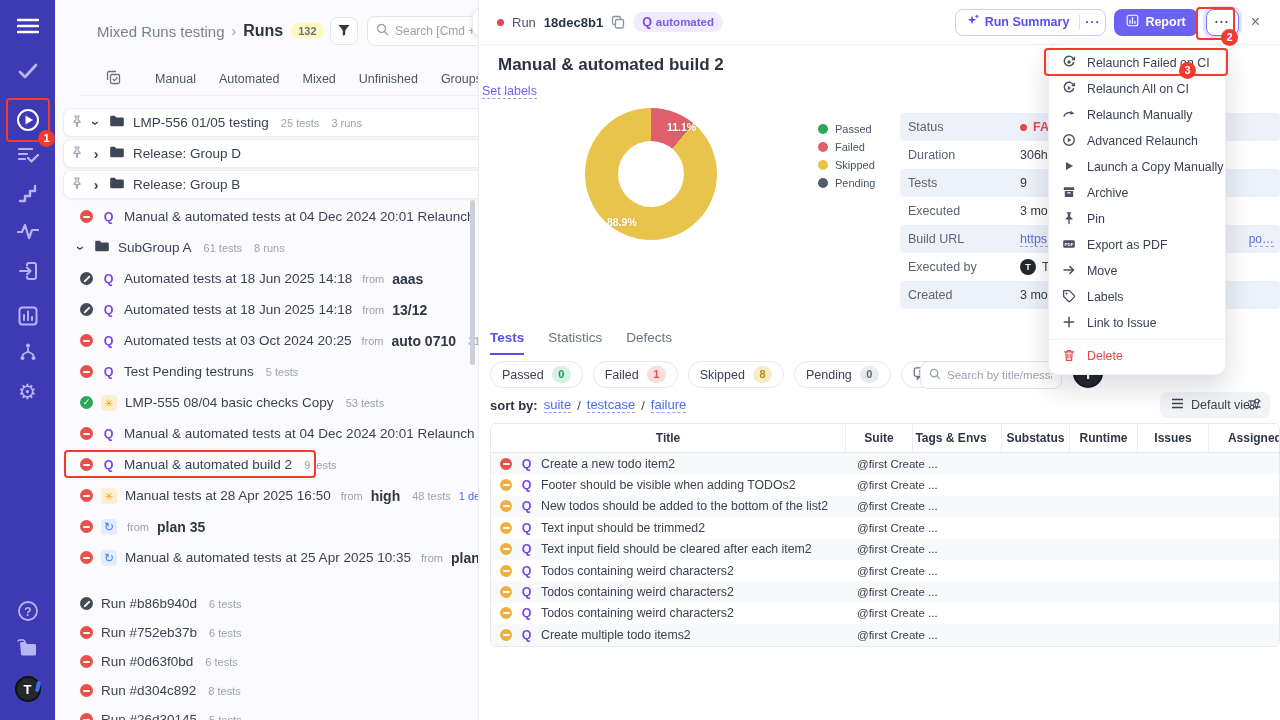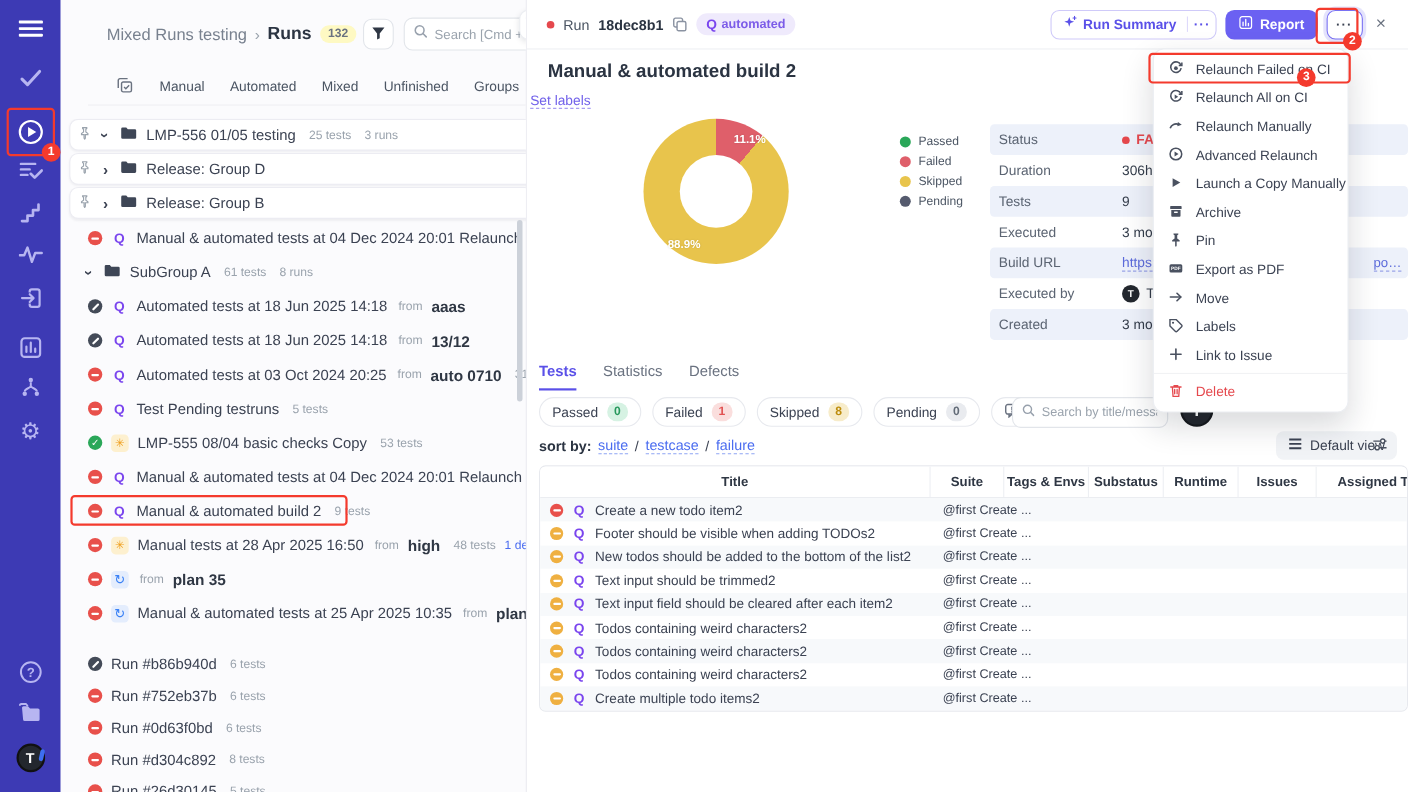--- a/index.html
+++ b/index.html
@@ -21,21 +21,21 @@
   .bc-project { font-size:15px; color:#78818f; }
   .bc-sep { margin:0 7px; color:#9aa3ad; font-size:14px; }
   .bc-section { font-size:16px; font-weight:bold; color:#2b3442; }
   .bc-count { margin-left:8px; background:#fef9c3; color:#6a7280; font-size:11px; font-weight:bold; padding:2px 7px; border-radius:9px; }
   .rp-filter { position:absolute; left:250px; top:17px; width:28px; height:28px; border:1px solid #e2e5ea; border-radius:8px; background:#fff; display:flex; align-items:center; justify-content:center; cursor:pointer; }
   .rp-search { position:absolute; left:287px; top:16px; width:168px; height:30px; border:1px solid #e2e5ea; border-radius:8px; background:#fff; display:flex; align-items:center; padding:0 8px; gap:6px; }
   .rp-search input { border:none; outline:none; width:110px; font-size:12px; color:#3b4252; background:transparent; }
   .rp-search input::placeholder { color:#9aa3ad; }
   .rp-close { position:absolute; left:392px; top:9px; width:27px; height:27px; background:#fff; border:1px solid #eceef2; border-radius:8px;
     box-shadow:0 2px 6px rgba(16,24,40,.12); display:flex; align-items:center; justify-content:center; font-size:15px; color:#2f3744; cursor:pointer; z-index:5; }
-  .rp-tabs { height:34px; display:flex; align-items:center; gap:24px; padding-left:26px; font-size:12.5px; color:#4b5563; border-bottom:1px solid #efeff3; }
+  .rp-tabs { height:34px; display:flex; align-items:center; gap:34px; padding-left:26px; font-size:12.5px; color:#4b5563; border-bottom:1px solid #efeff3; }
   .rp-tab { cursor:pointer; white-space:nowrap; }
   .rp-tab.pill { background:#d9f2e5; color:#2da56a; padding:3px 8px; border-radius:10px; }
   .rp-list { position:absolute; left:0; top:108px; width:424px; height:612px; overflow:hidden; }
   .list-card { display:flex; align-items:center; height:29px; margin:0 -6px 2px 8px; padding-left:7px; gap:8px; background:#fff;
     border:1px solid #ececf2; border-radius:8px; box-shadow:0 1px 2px rgba(16,24,40,.05); font-size:13.5px; color:#3b4252; white-space:nowrap; overflow:hidden; cursor:pointer; }
   .run-item { display:flex; align-items:center; height:31px; padding-left:25px; gap:8px; font-size:13.5px; color:#3b4252; white-space:nowrap; overflow:hidden; cursor:pointer; }
   .run-item.group { padding-left:21px; }
   .run-item.short { height:29px; }
   .run-item.gap { margin-top:16px; }
   .chev { font-size:14px; color:#3b4252; font-weight:bold; width:10px; text-align:center; flex:none; }
@@ -566,21 +566,21 @@
           <circle cx="10" cy="4" r="1.9" fill="#fff" stroke="#4a5160" stroke-width="1.3"></circle>
           <circle cx="5" cy="10" r="1.9" fill="#fff" stroke="#4a5160" stroke-width="1.3"></circle>
         </svg>
     </span>
 
     <div class="tbl">
       <div class="thead" id="thead-mount">
           <div class="th" style="width: 354px;">Title</div>
           <div class="th" style="width: 67px;">Suite</div>
           <div class="th" style="width: 77px;">Tags &amp; Envs</div>
-          <div class="th" style="width: 68px;">Substatus</div>
+          <div class="th" style="width: 68px; margin-left: 12px;">Substatus</div>
           <div class="th" style="width: 68px;">Runtime</div>
           <div class="th" style="width: 71px;">Issues</div>
           <div class="th" style="width: 110px;">Assigned To</div>
         </div>
       <div id="tbody-mount">
           <div class="trow">
             <span class="sic failed"></span>
             <span class="qic">Q</span>
             <span class="ttl">Create a new todo item2</span>
             <span class="suite">@first Create ...</span>

